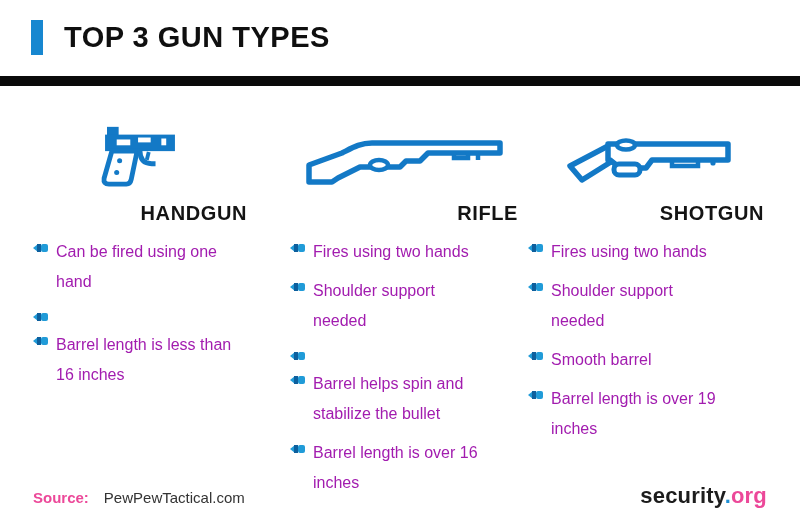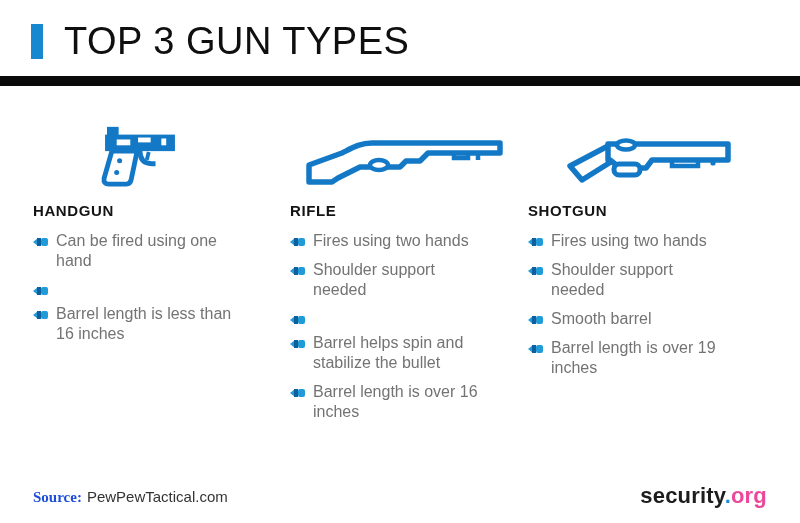--- a/index.html
+++ b/index.html
@@ -3,39 +3,39 @@
 <meta charset="utf-8">
 <style>
   html,body{margin:0;padding:0;background:#fff;}
   .canvas{
     position:relative;width:800px;height:523px;background:#ffffff;
     font-family:"Liberation Sans","DejaVu Sans",sans-serif;overflow:hidden;
   }
   
   .header{position:absolute;left:31px;top:20px;display:flex;align-items:center;gap:21px;}
   .accent-bar{width:12px;height:35px;background:#1787d0;display:inline-block;}
-  .page-title{margin:0;font-size:38px;font-weight:400;letter-spacing:.5px;color:#0f0f0f;white-space:nowrap;}
+  .page-title{margin:0;font-size:29px;font-weight:700;letter-spacing:.5px;color:#0f0f0f;white-space:nowrap;}
   .divider{position:absolute;left:0;top:76px;width:800px;height:10px;background:#0a0a0a;}
   
   .column{position:absolute;top:112px;display:flex;flex-direction:column;}
   .col-handgun{left:33px;width:214px;}
   .col-rifle{left:290px;width:228px;}
   .col-shotgun{left:528px;width:236px;}
   .icon-wrap{height:76px;display:flex;align-items:flex-end;justify-content:center;}
-  .col-title{margin:14px 0 0;text-align:left;font-size:15px;font-weight:800;letter-spacing:.6px;color:#141414;}
+  .col-title{margin:14px 0 0;text-align:right;font-size:20px;font-weight:800;letter-spacing:.6px;color:#141414;}
   .bullets{list-style:none;margin:12px 0 0;padding:0;}
-  .bullets li{display:flex;column-gap:8px;margin-bottom:9px;font-size:16px;line-height:20px;color:#737373;}
+  .bullets li{display:flex;column-gap:8px;margin-bottom:9px;font-size:16px;line-height:30px;color:#a21caf;}
   .bullet-mark{flex:none;width:15px;height:8px;margin-top:7px;}
   .col-handgun .bullet-text{max-width:176px;}
   .col-rifle .bullet-text{max-width:168px;}
   .col-shotgun .bullet-text{max-width:168px;}
   
   .footer{position:absolute;left:33px;right:33px;bottom:14px;display:flex;justify-content:space-between;align-items:flex-end;}
   .source{font-size:15px;color:#333;padding-bottom:3px;}
-  .source-label{font-weight:700;color:#1d4ed8;margin-right:5px;font-family:Liberation Serif, serif;}
+  .source-label{font-weight:700;color:#ec4899;margin-right:15px;}
   .brand{font-size:22px;letter-spacing:.2px;}
   .brand-sec{font-weight:800;color:#1c1c1c;text-align:center;}
   .brand-dot{font-weight:800;color:#1e8fd5;}
   .brand-org{font-weight:700;color:#ec4899;}
 </style>
 </head>
 <body>
 
 <div class="canvas">
 

